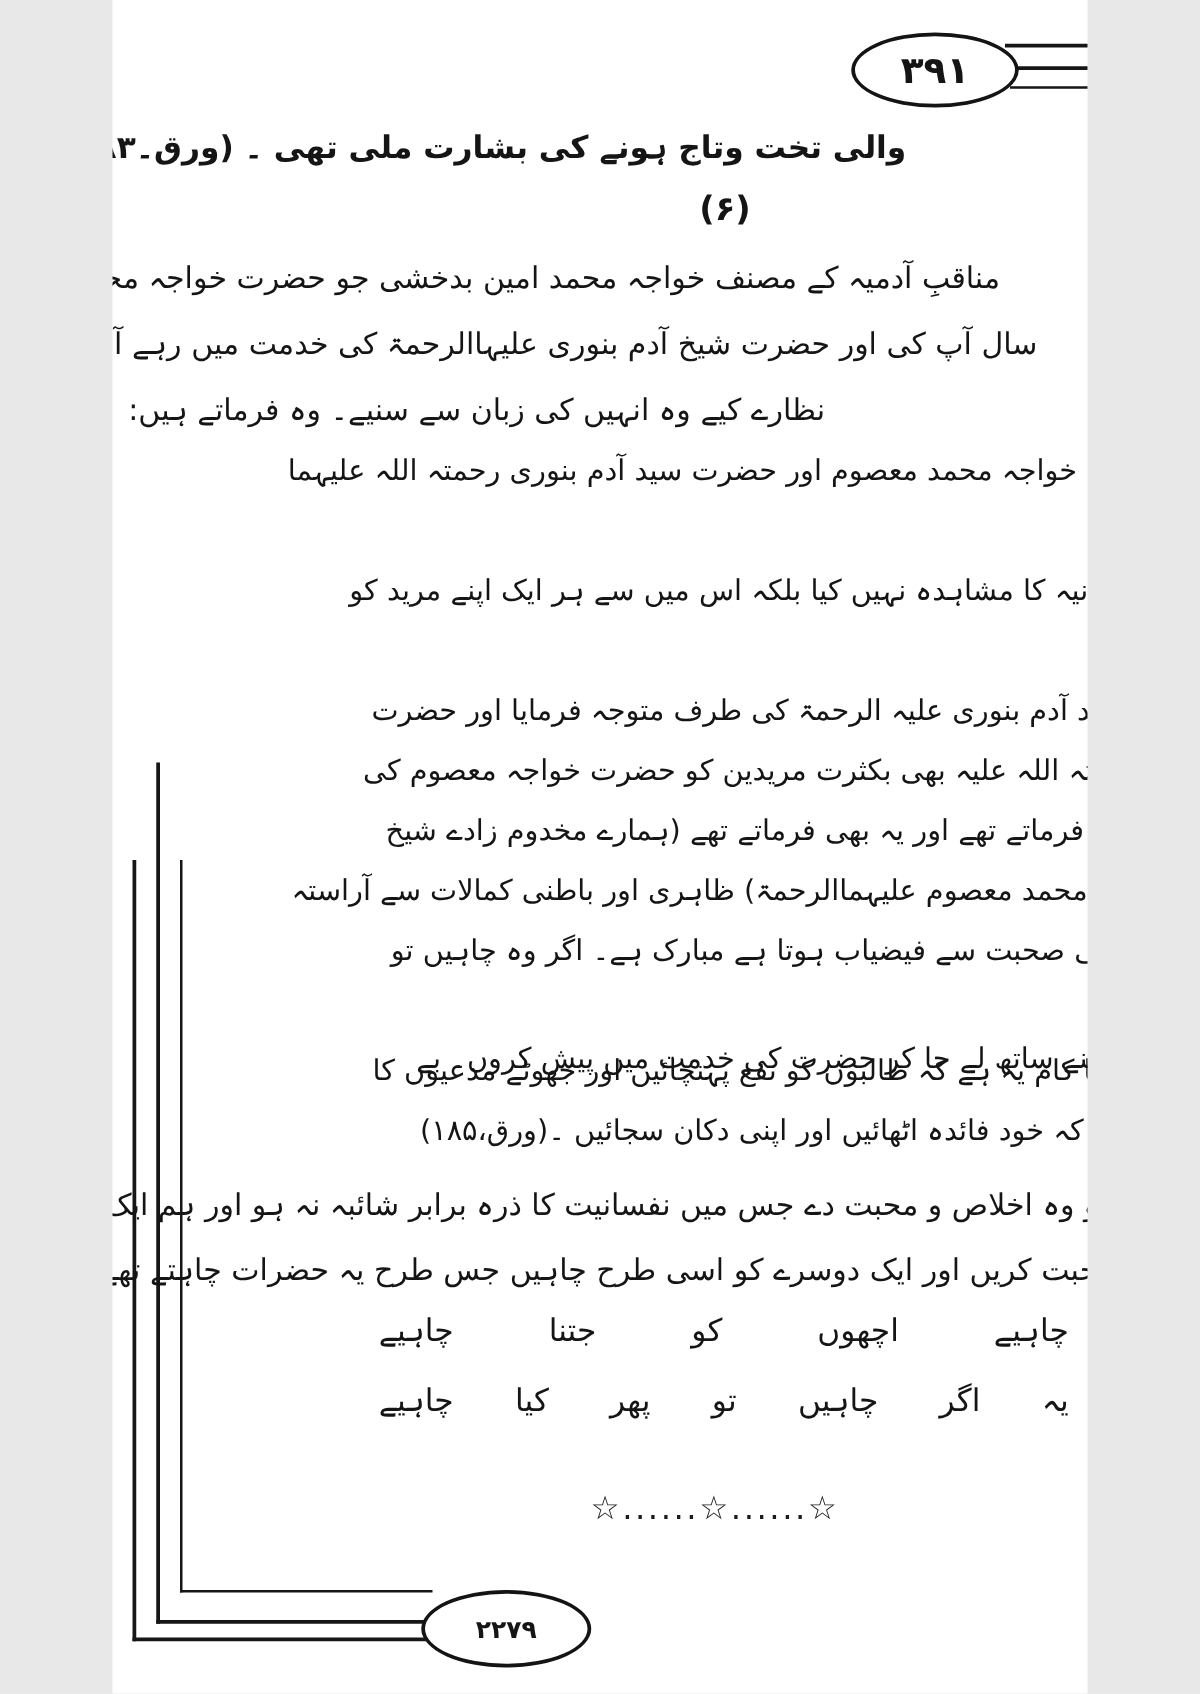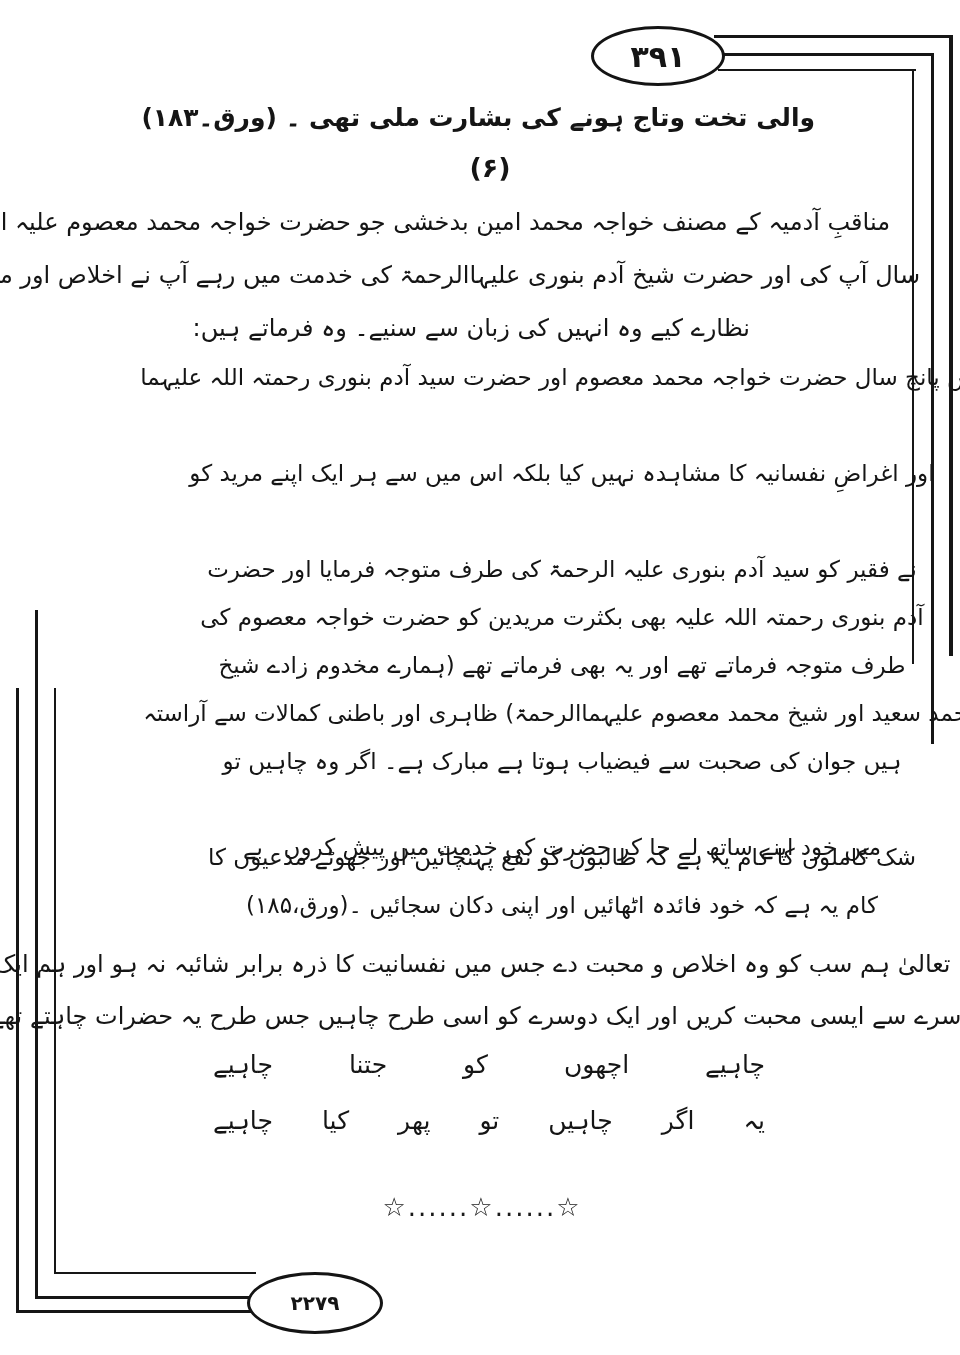--- a/index.html
+++ b/index.html
@@ -1,18 +1,18 @@
 <!DOCTYPE html>
 <html lang="ur"><head>
 <meta charset="utf-8">
 <style>
   html,body{margin:0;padding:0;background:#e8e8e8;}
   .page{
     position:relative;
-    width:960px;height:1355px;
+    width:780px;height:1355px;
     margin:0 auto;
     background:#ffffff;
     overflow:hidden;
     font-family:"DejaVu Sans", sans-serif;
     color:#151515;
     text-align:center;
   }
   
   .stroke{position:absolute;background:#161616;}
   

